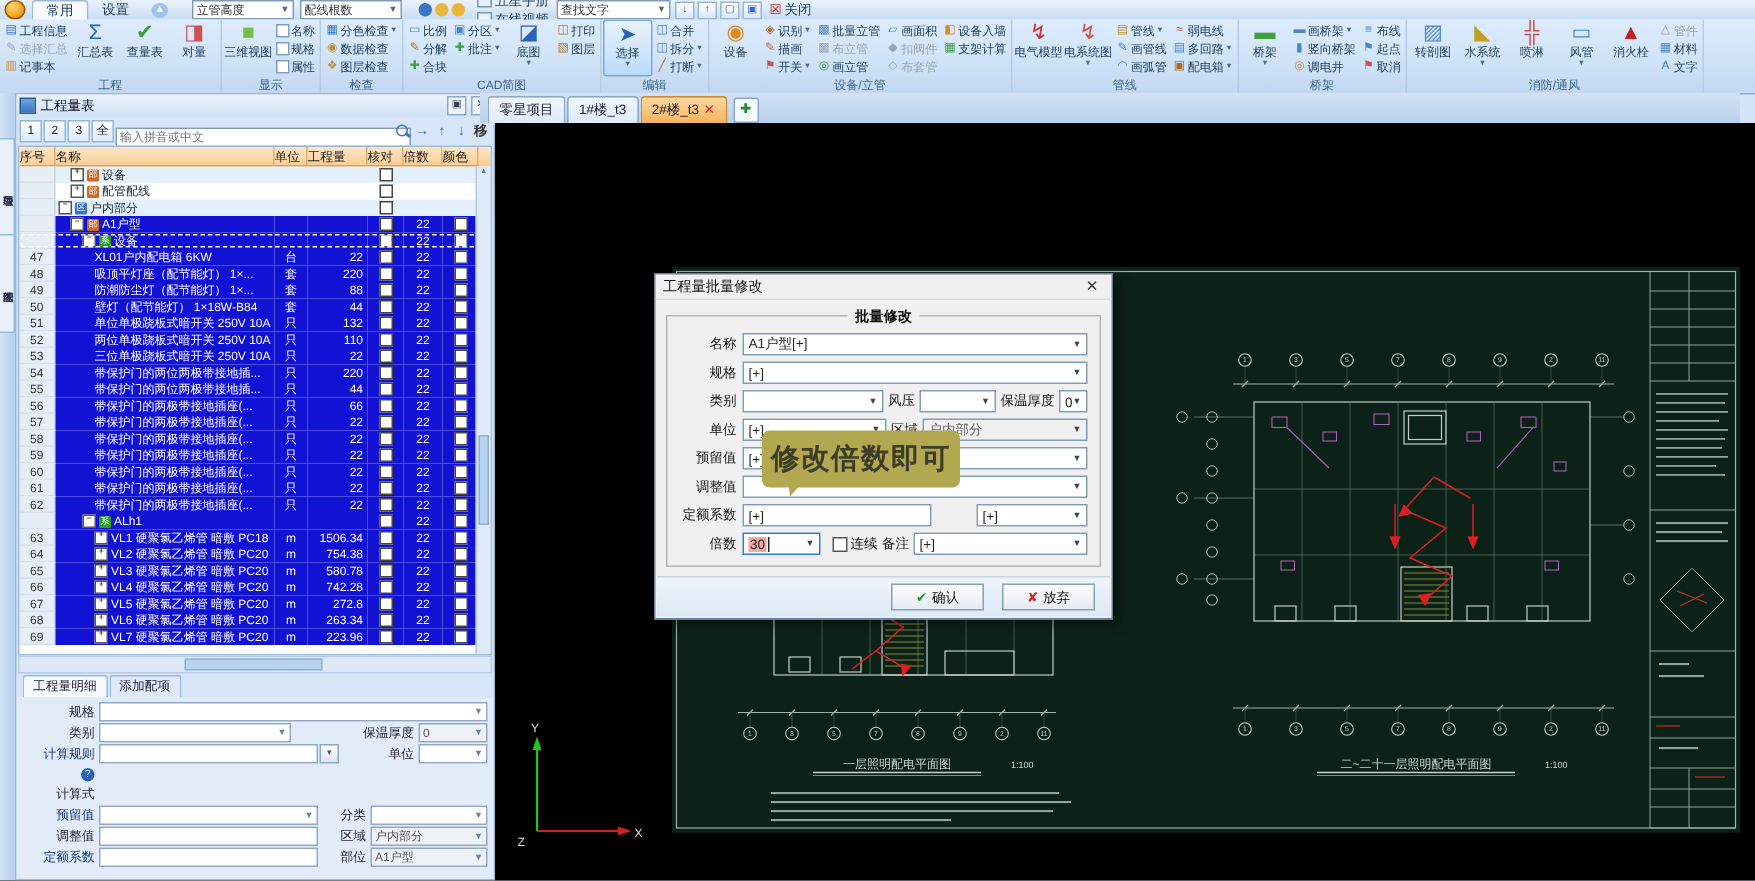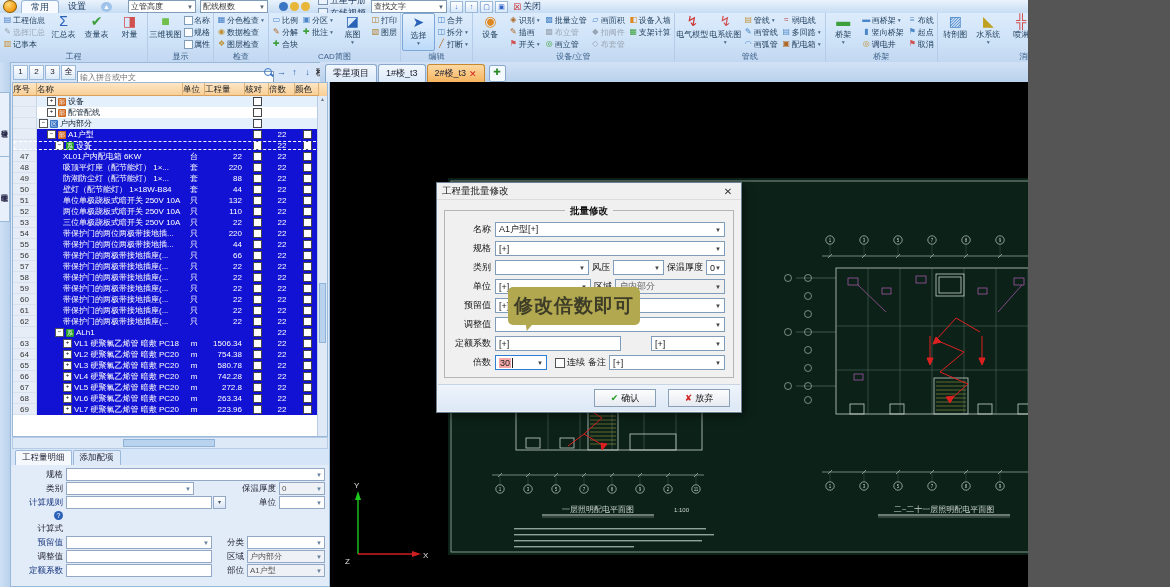--- a/index.html
+++ b/index.html
@@ -1,16 +1,16 @@
 <!DOCTYPE html>
 <html><head>
 <meta charset="utf-8">
 <style>
   html,body{margin:0;padding:0;background:#555;}
-  #app{position:relative;width:1028px;height:587px;overflow:hidden;background:#d3e5f8;
+  #app{position:relative;width:1170px;height:587px;overflow:hidden;background:#d3e5f8;
        font-family:"Liberation Sans","DejaVu Sans",sans-serif;-webkit-font-smoothing:antialiased;}
   
   .titlebar{position:absolute;left:0;top:0;width:1170px;height:13px;display:flex;align-items:center;
     background:linear-gradient(#eaf3fd,#c7dcf3);font-size:9px;color:#1f3b5e;}
   .appbtn{width:12px;height:11px;border-radius:50%;margin:0 4px 0 3px;
     background:radial-gradient(circle at 35% 30%,#ffd97a,#f39c12 70%,#b36b00);border:1px solid #8a5a00;}
   .rtab{padding:0 9px;height:13px;line-height:13px;}
   .rtab.active{background:#f7fbff;border:1px solid #9ab8d8;border-bottom:none;border-radius:3px 3px 0 0;}
   .collapse{width:11px;height:10px;border-radius:50%;background:#9fc3ea;color:#fff;font-size:7px;
     line-height:9px;text-align:center;margin:0 6px;}
@@ -569,20 +569,26 @@
         <div class="rib-label">消防/通风</div>
       </div>
     </div>
 
   <div class="side-strip" id="side-strip">
       <div class="vtab" style="top: 30px; height: 56px;">项目管理</div>
       <div class="vtab sel" style="top: 94px; height: 56px;">图纸管理</div>
     </div>
 
   <div class="panel">
+    <div class="p-header">
+      <div class="p-hicon"></div>
+      <div class="p-title">工程量表</div>
+      <div class="p-hbtn">▣</div>
+      <div class="p-hbtn">✕</div>
+    </div>
     <div class="p-filter">
       <span id="filter-btns" style="display:flex;gap:1px;">
           <div class="f-btn">1</div>
           <div class="f-btn">2</div>
           <div class="f-btn">3</div>
           <div class="f-btn">全</div>
         </span>
       <span class="f-inwrap">
         <input placeholder="输入拼音或中文" style="">
         <span class="f-mag"></span>

